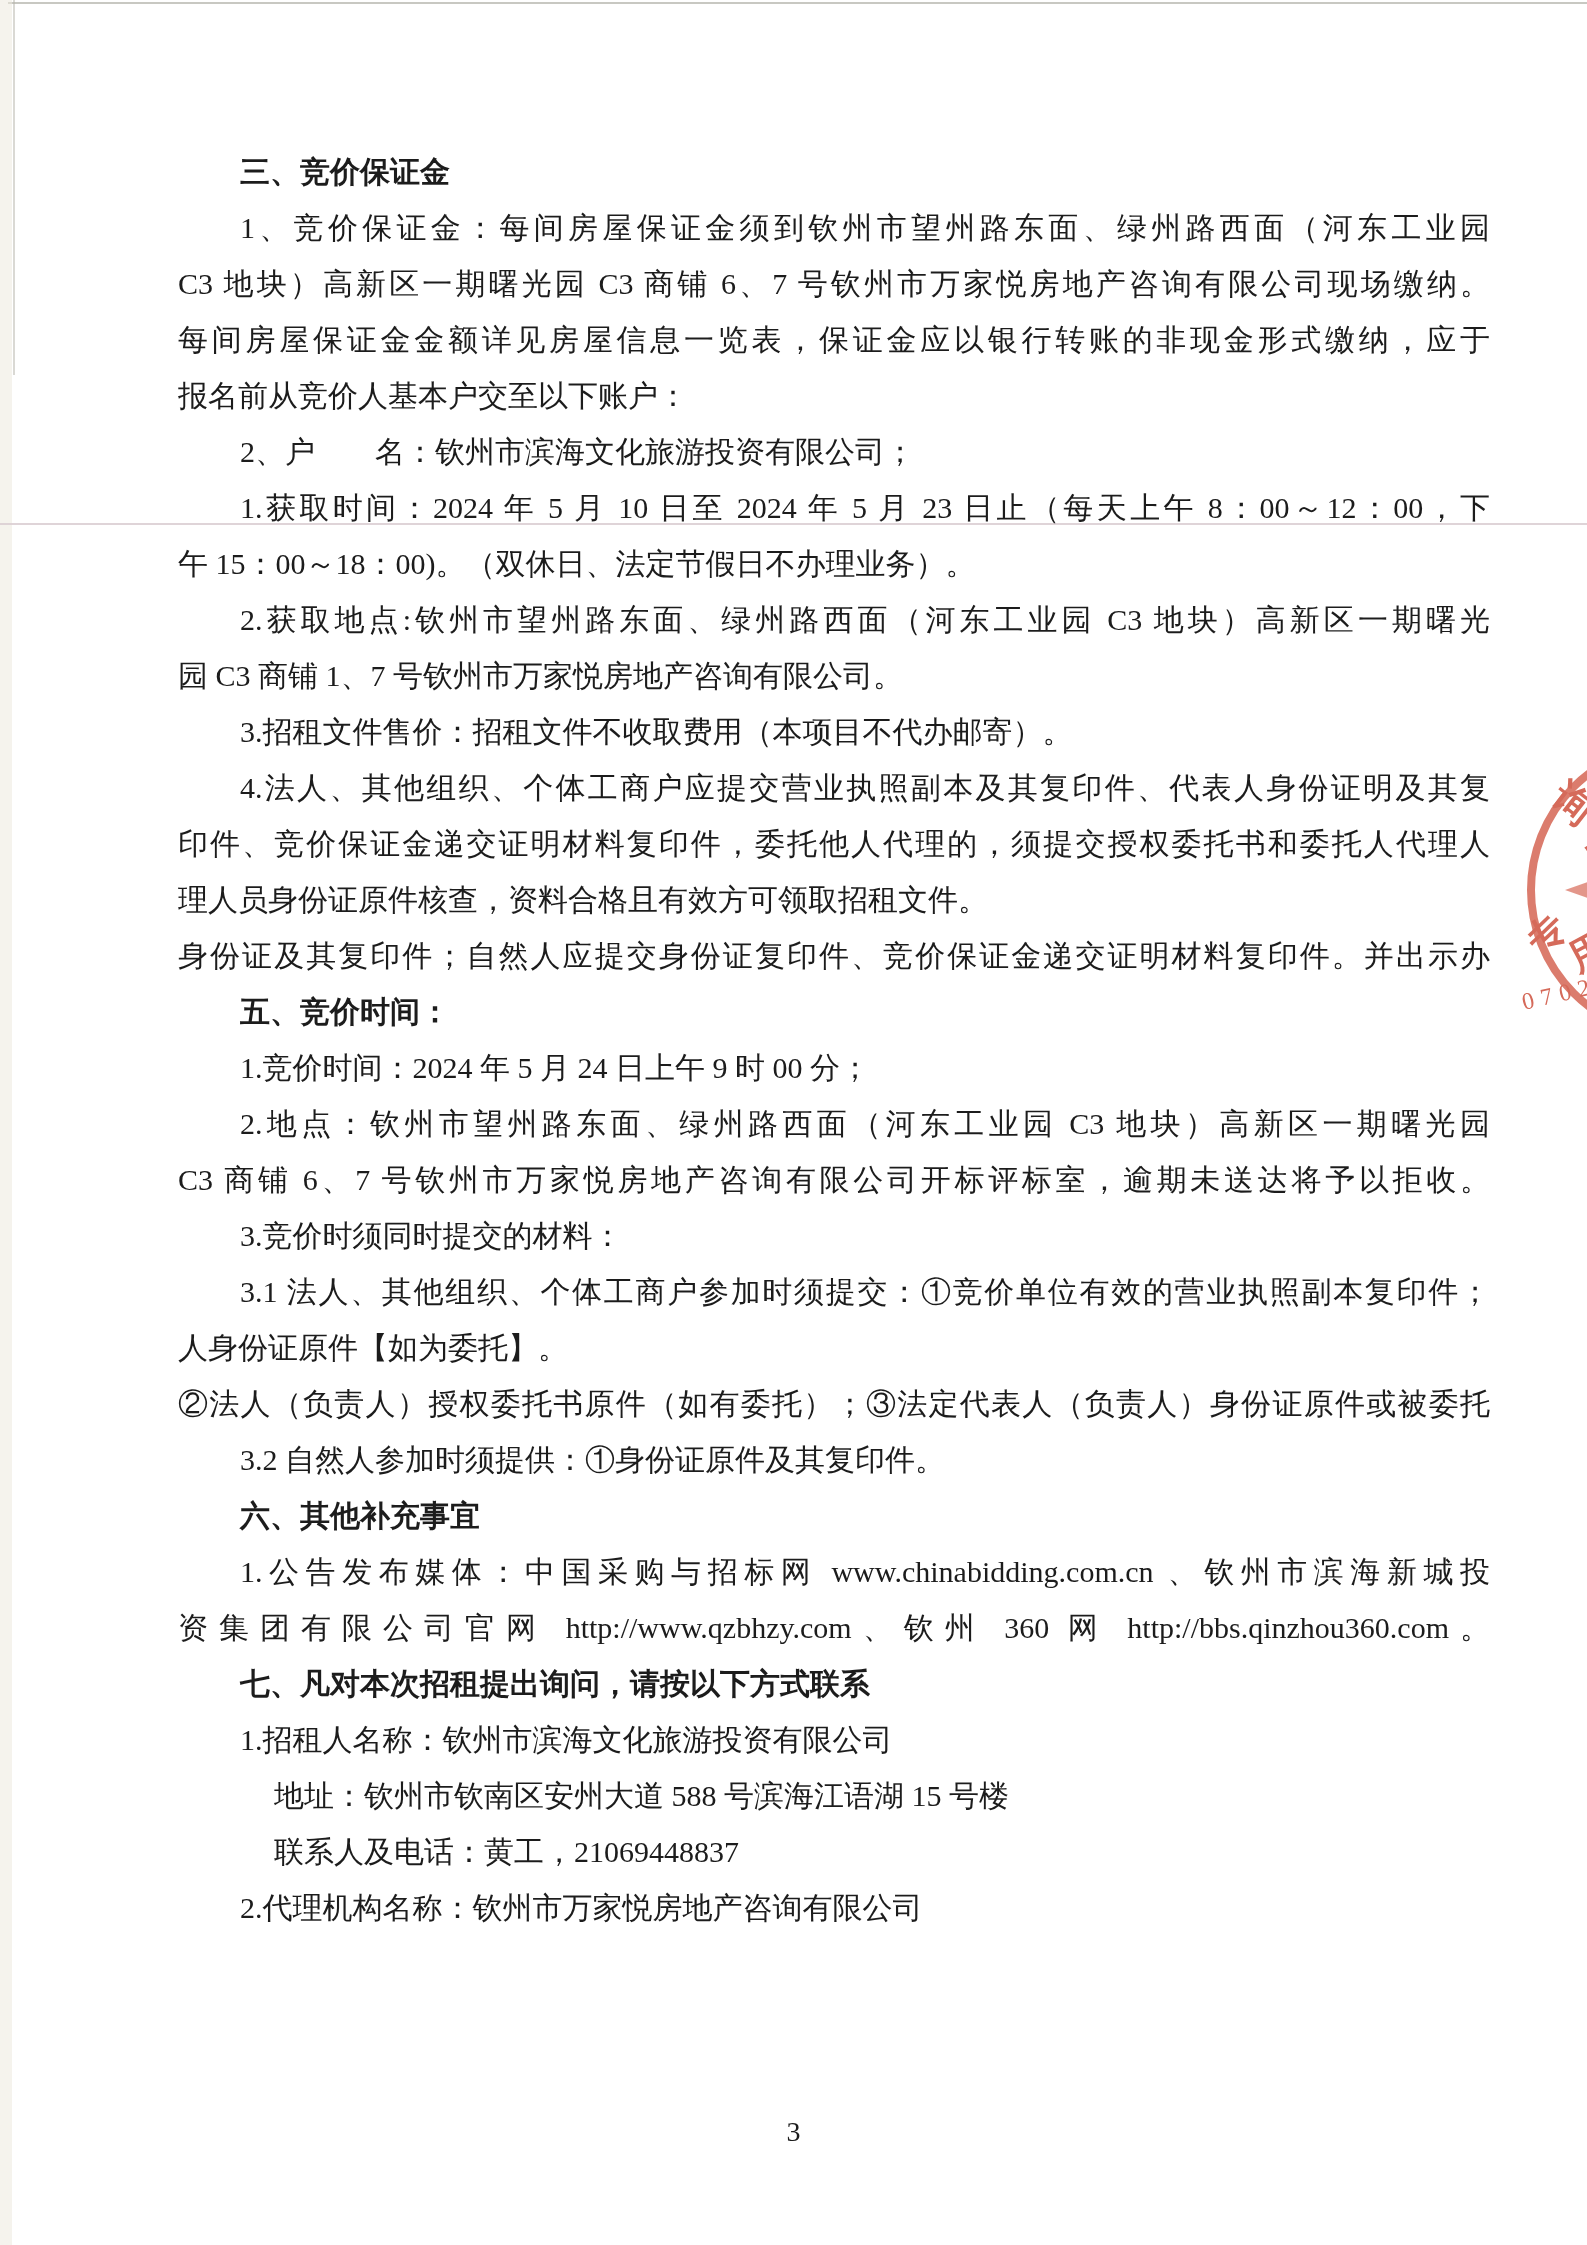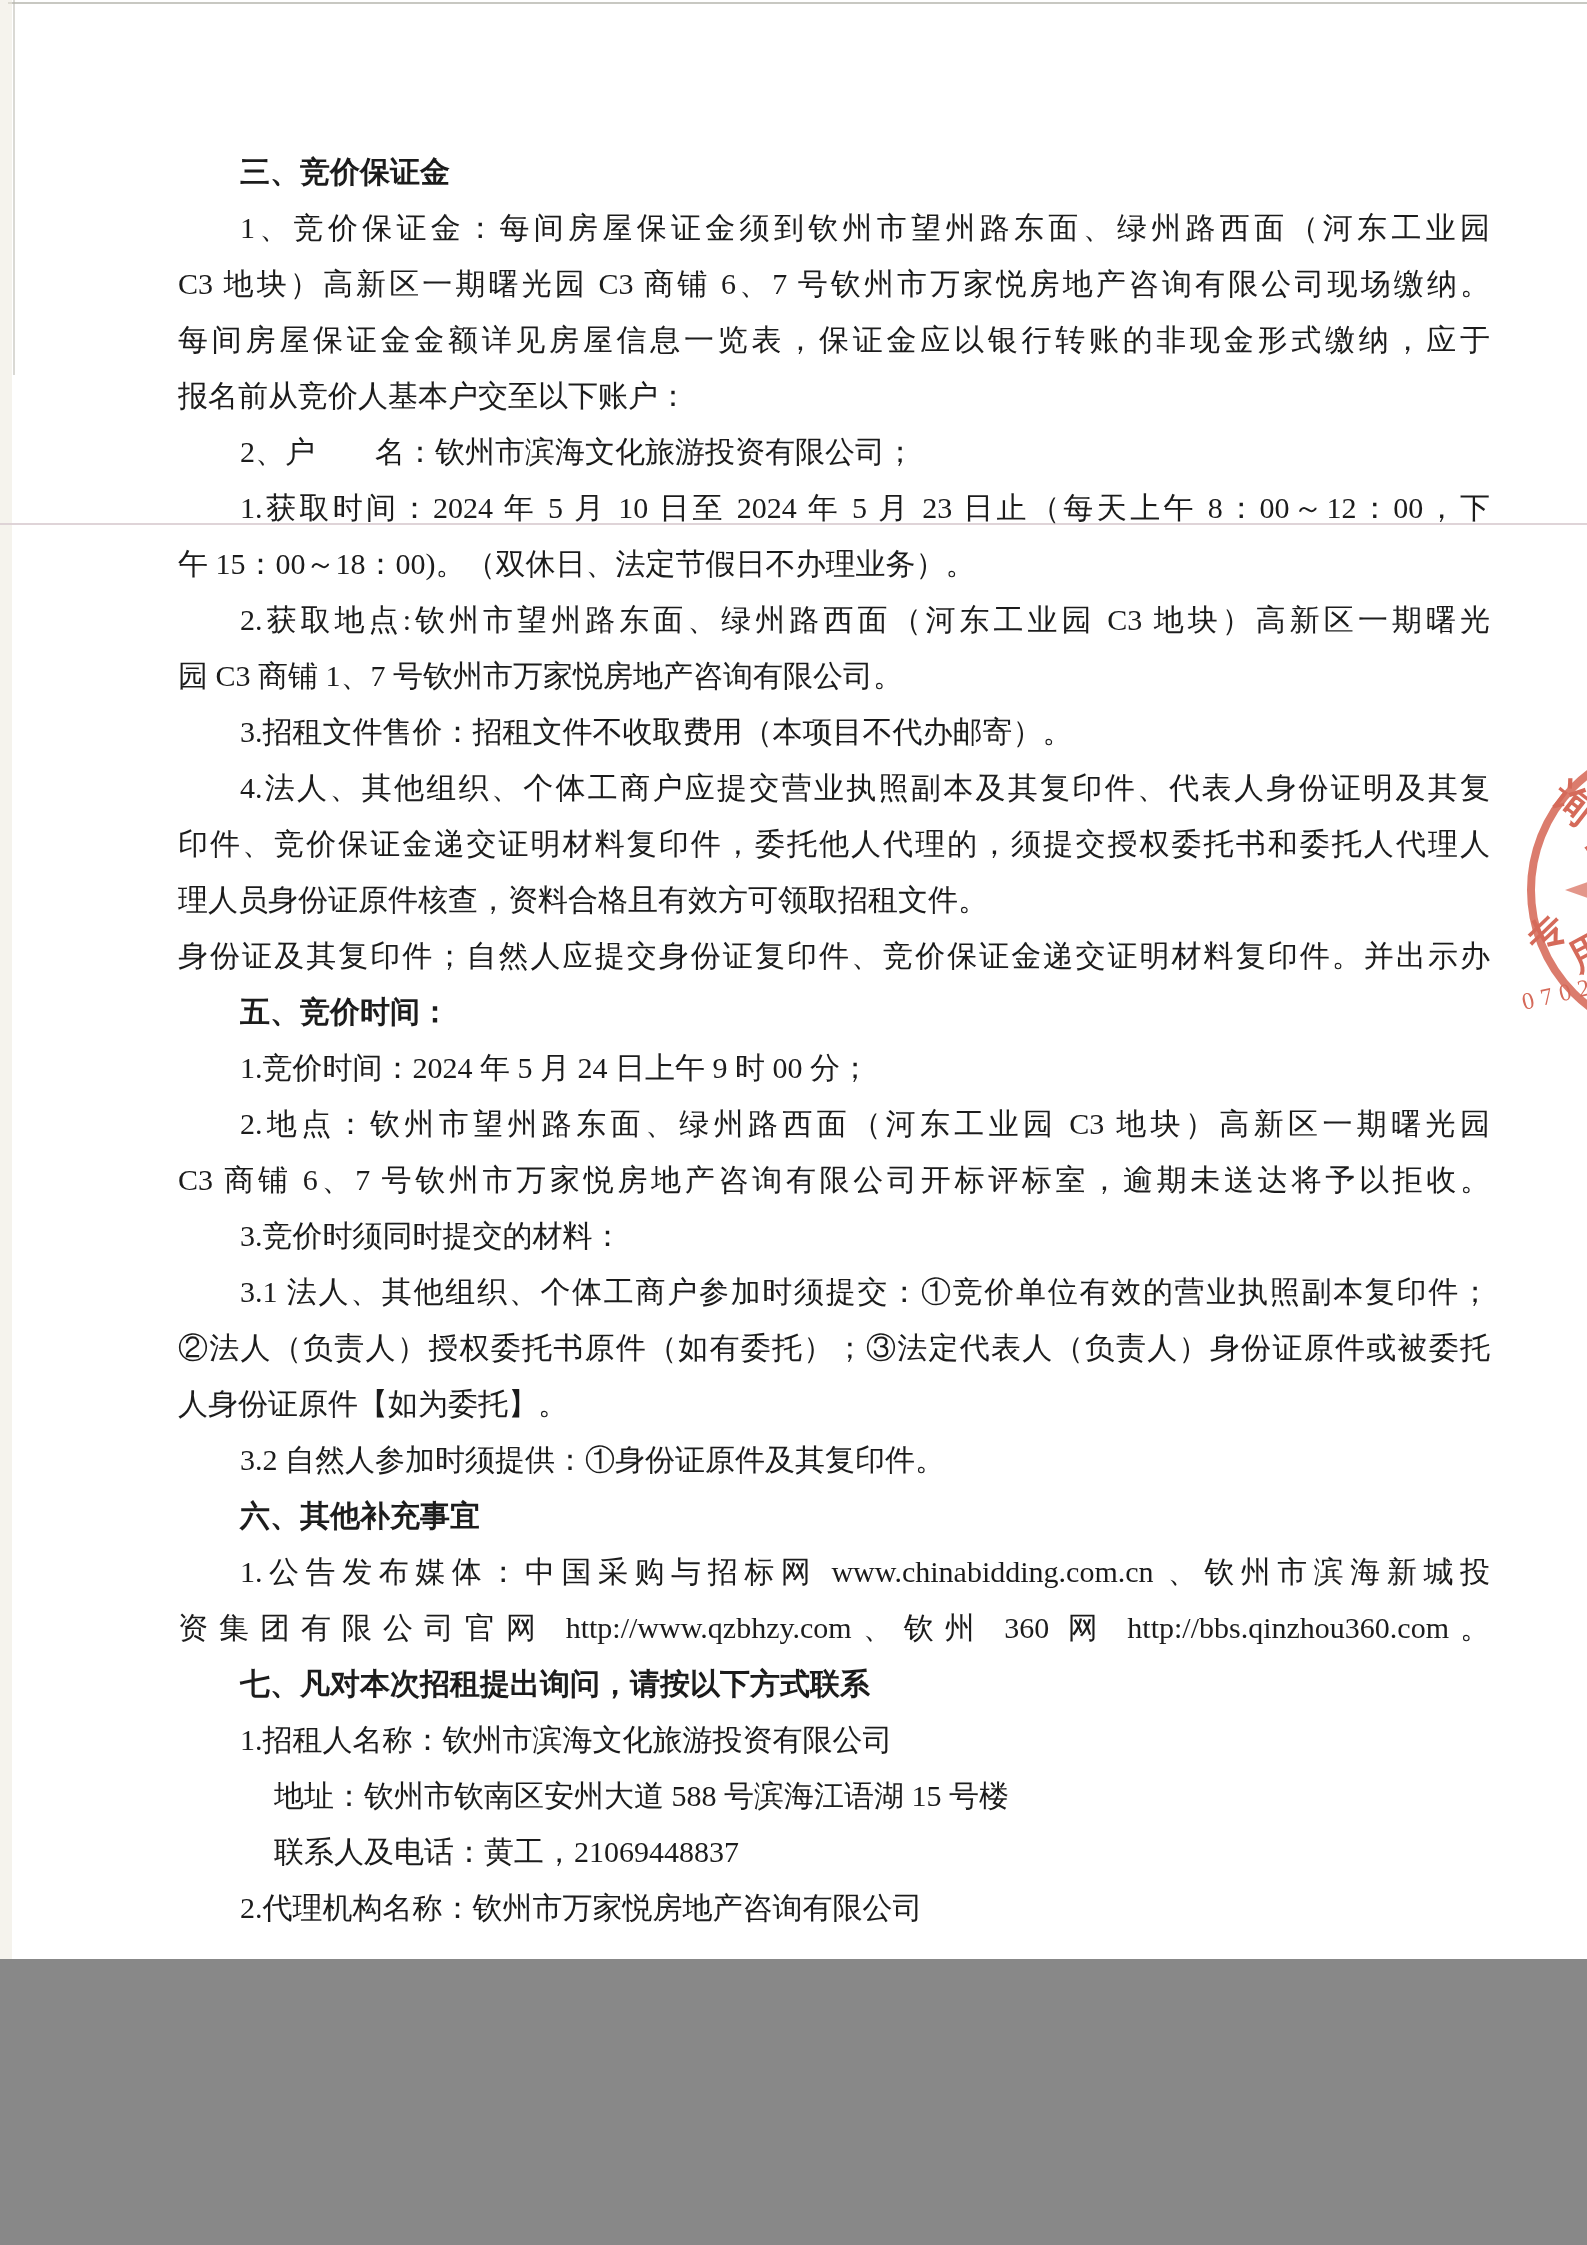--- a/index.html
+++ b/index.html
@@ -1,18 +1,18 @@
 <!DOCTYPE html>
 <html><head>
 <meta charset="utf-8">
 <style>
   html,body { margin:0; padding:0; background:#888; }
   .page {
     position:relative;
-    width:1587px; height:1959px;
+    width:1587px; height:2245px;
     margin:0 auto;
     background:#ffffff;
     overflow:hidden;
     font-family:"Liberation Serif","DejaVu Serif",serif;
     color:#1c1c1c;
   }
   
   .top-edge  { position:absolute; top:2px; left:8px; right:0; height:2px; background:#aaaaa2; opacity:.65; }
   .left-strip{ position:absolute; top:0; left:0; bottom:0; width:12px; background:#ecead f; background:#eceadf; opacity:.55; }
   .left-line { position:absolute; top:0; left:13px; width:2px; height:375px; background:#b5b3aa; opacity:.5; }
@@ -53,22 +53,22 @@
       <div class="line ind1 justify">4.法人、其他组织、个体工商户应提交营业执照副本及其复印件、代表人身份证明及其复</div>
       <div class="line ind0 justify">印件、竞价保证金递交证明材料复印件，委托他人代理的，须提交授权委托书和委托人代理人</div>
       <div class="line ind0">理人员身份证原件核查，资料合格且有效方可领取招租文件。</div>
       <div class="line ind0 justify">身份证及其复印件；自然人应提交身份证复印件、竞价保证金递交证明材料复印件。并出示办</div>
       <div class="line ind1 bold">五、竞价时间：</div>
       <div class="line ind1">1.竞价时间：2024 年 5 月 24 日上午 9 时 00 分；</div>
       <div class="line ind1 justify">2.地点：钦州市望州路东面、绿州路西面（河东工业园 C3 地块）高新区一期曙光园</div>
       <div class="line ind0 justify">C3 商铺 6、7 号钦州市万家悦房地产咨询有限公司开标评标室，逾期未送达将予以拒收。</div>
       <div class="line ind1">3.竞价时须同时提交的材料：</div>
       <div class="line ind1 justify">3.1 法人、其他组织、个体工商户参加时须提交：①竞价单位有效的营业执照副本复印件；</div>
+      <div class="line ind0">人身份证原件【如为委托】。</div>
       <div class="line ind0 justify">②法人（负责人）授权委托书原件（如有委托）；③法定代表人（负责人）身份证原件或被委托</div>
-      <div class="line ind0">人身份证原件【如为委托】。</div>
       <div class="line ind1">3.2 自然人参加时须提供：①身份证原件及其复印件。</div>
       <div class="line ind1 bold">六、其他补充事宜</div>
       <div class="line ind1 justify">1.公告发布媒体：中国采购与招标网 www.chinabidding.com.cn 、钦州市滨海新城投</div>
       <div class="line ind0 justify">资集团有限公司官网 http://www.qzbhzy.com、钦州 360 网 http://bbs.qinzhou360.com。</div>
       <div class="line ind1 bold">七、凡对本次招租提出询问，请按以下方式联系</div>
       <div class="line ind1">1.招租人名称：钦州市滨海文化旅游投资有限公司</div>
       <div class="line ind2">地址：钦州市钦南区安州大道 588 号滨海江语湖 15 号楼</div>
       <div class="line ind2">联系人及电话：黄工，21069448837</div>
       <div class="line ind1">2.代理机构名称：钦州市万家悦房地产咨询有限公司</div>
     </div>

